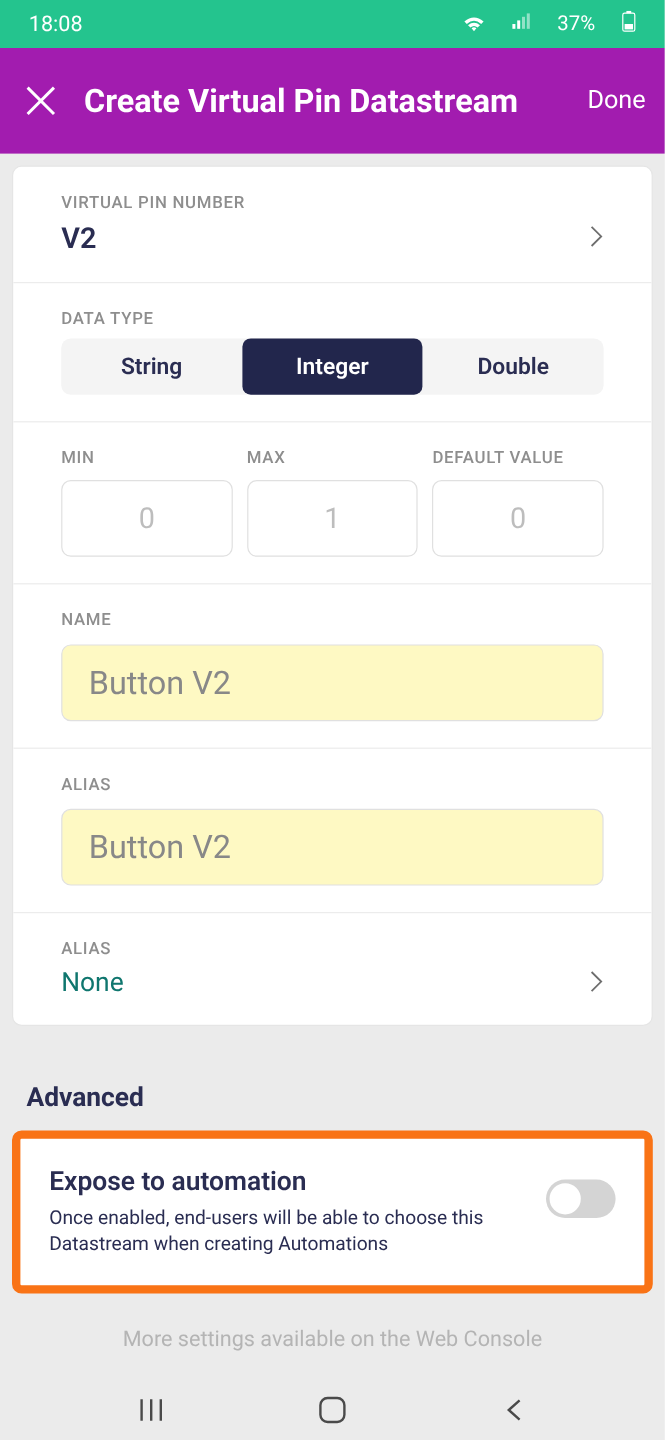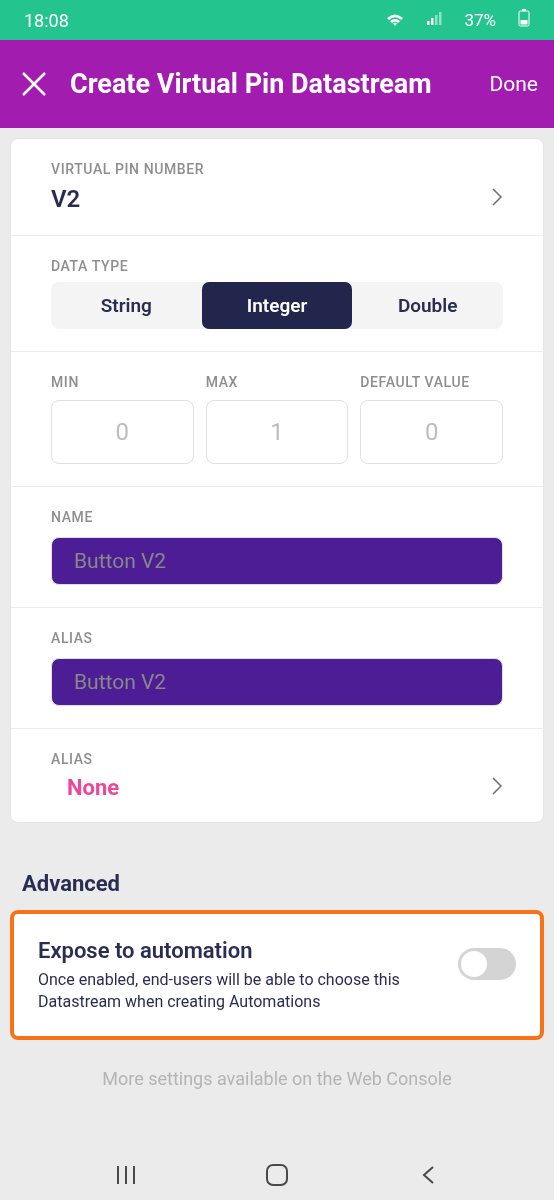--- a/index.html
+++ b/index.html
@@ -175,61 +175,60 @@
       border-radius: 8px;
       text-align: center;
       font-size: 24px;
       color: #bdbdbd;
       background: white;
     }
 
     
     .text-input {
       width: 100%;
-      height: 48px;
+      height: 64px;
       border: 1px solid #e0e0e0;
       border-radius: 8px;
       padding: 0 22px;
-      font-size: 21px;
+      font-size: 27px;
       color: #888;
-      background: #4c1d95;
+      background: #fef9c3;
       margin-top: 4px;
     }
 
     .text-input::placeholder {
       color: #888;
     }
 
     
     .units-row {
       display: flex;
       justify-content: space-between;
       align-items: center;
       cursor: pointer;
     }
 
     .units-value {
-      color: #ec4899;
+      color: #0f766e;
       font-size: 22px;
-      font-weight: 700;
-      margin-left: 16px;
+      font-weight: 400;
     }
 
     
     .advanced-label {
       padding: 48px 12px 14px 12px;
       color: #2a2d52;
       font-size: 22px;
       font-weight: 700;
     }
 
     .advanced-card {
       background: white;
       border-radius: 8px;
-      border: 4px solid #f97316;
+      border: 7px solid #f97316;
       padding: 24px;
     }
 
     .toggle-row {
       display: flex;
       justify-content: space-between;
       align-items: flex-start;
       gap: 18px;
     }
 

